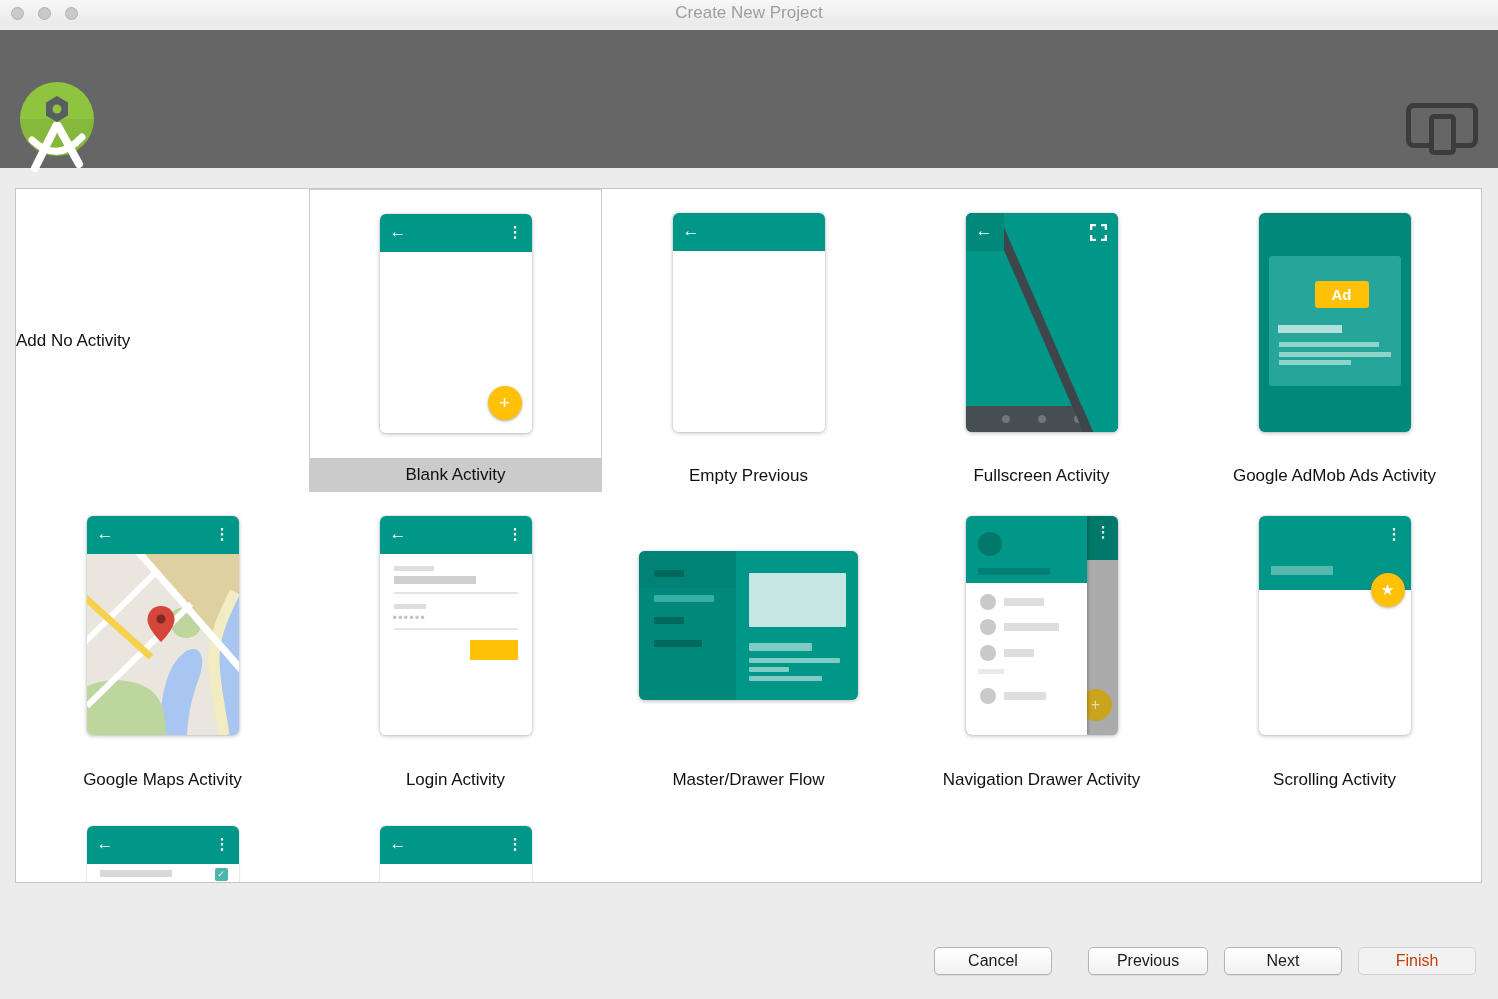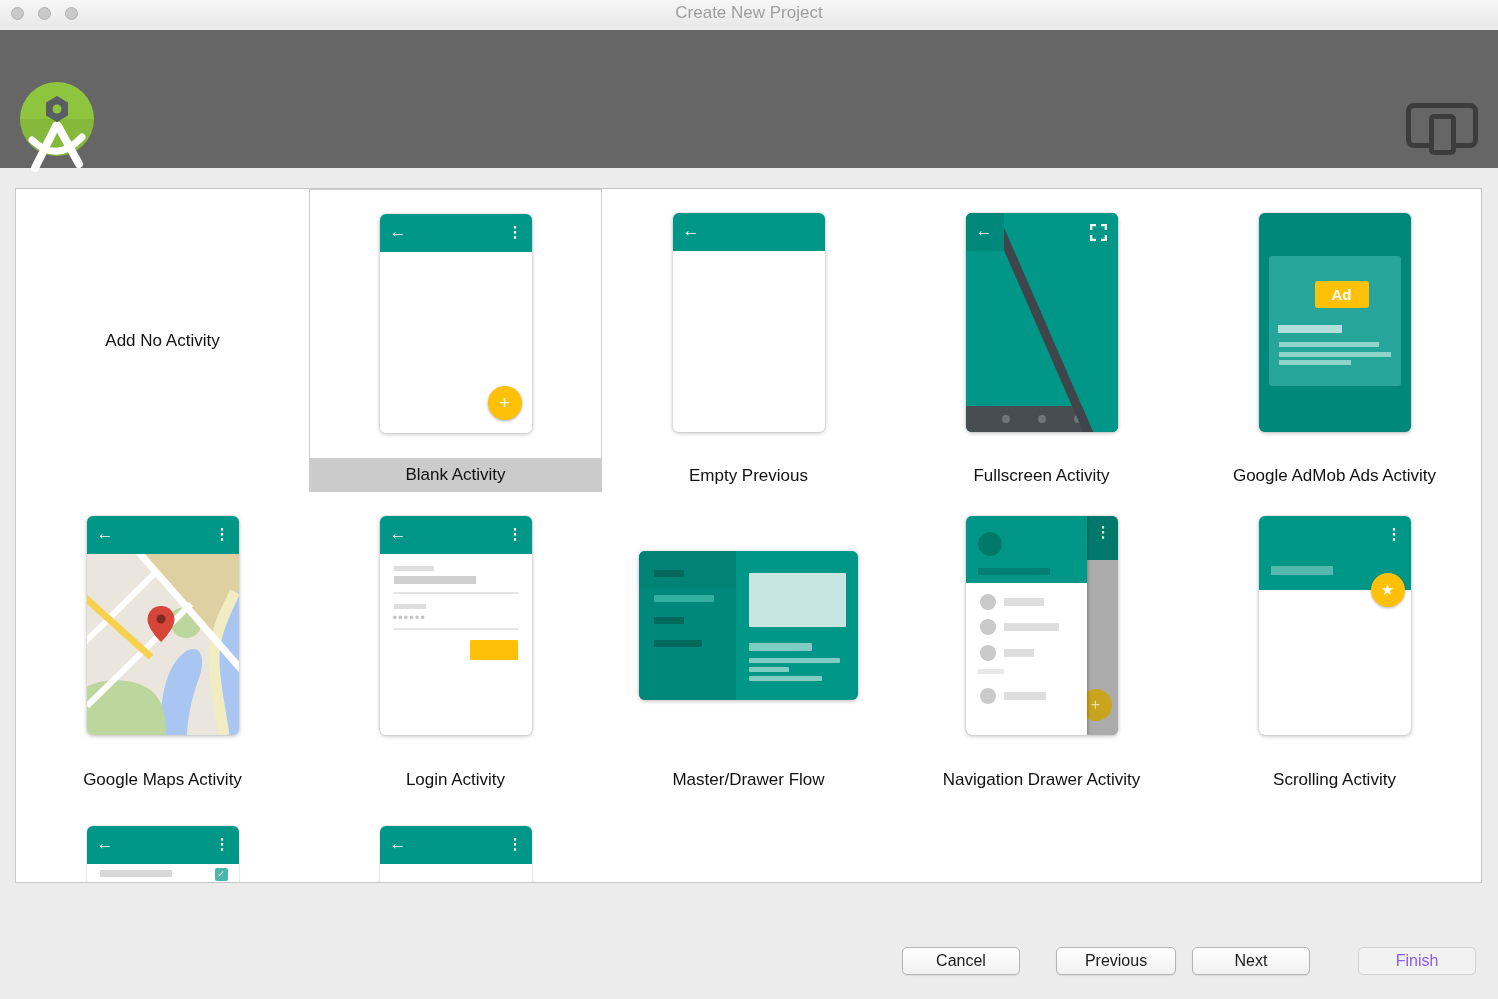--- a/index.html
+++ b/index.html
@@ -60,21 +60,21 @@
     width:1465px; height:693px;
   }
   .cell { position:relative; display:flex; flex-direction:column; }
   .cell.selected { border:1px solid #cdcdcd; }
   .cell .label {
     margin-top:auto; height:33px; line-height:33px;
     text-align:center; font-size:17px; color:#111;
     white-space:nowrap;
   }
   .cell.selected .label { background:#cbcbcb;text-align:center; }
-  .cell.text-only { align-items:center; justify-content:center; }
+  .cell.text-only { align-items:flex-start; justify-content:center; }
   .cell.text-only .label { margin:0; height:auto; line-height:normal; }
 
   
   .mock-phone {
     width:152px; height:219px; background:#fff; border-radius:6px;
     margin:24px auto 0; position:relative; overflow:hidden;
     box-shadow:0 1px 4px rgba(0,0,0,.28), 0 0 1px rgba(0,0,0,.25);
   }
   .row3 .mock-phone { margin-top:30px; height:57px; border-radius:6px 6px 0 0; box-shadow:0 0 2px rgba(0,0,0,.3); }
   .appbar { height:38px; background:#009688; position:relative; }
@@ -193,22 +193,22 @@
   .btn {
     min-width:118px; height:28px; padding:0 26px;
     border:1px solid #b4b4b4; border-radius:5px;
     background:linear-gradient(#ffffff,#f1f1f1);
     font-family:"Liberation Sans", sans-serif;
     font-size:16px; color:#1a1a1a;
     box-shadow:0 1px 1px rgba(0,0,0,.08);
   }
   .btn.wide { min-width:120px;margin-left:20px; }
   .btn.disabled {
-    color:#8b5cf6; border-color:#d2d2d2;
-    background:#f2f2f2; box-shadow:none;margin-left:32px;
+    color:#c2410c; border-color:#d2d2d2;
+    background:#f2f2f2; box-shadow:none;
   }
 </style>
 </head>
 <body>
 
 <div class="titlebar">
   <div class="traffic">
     <span></span>
     <span></span>
     <span></span>

